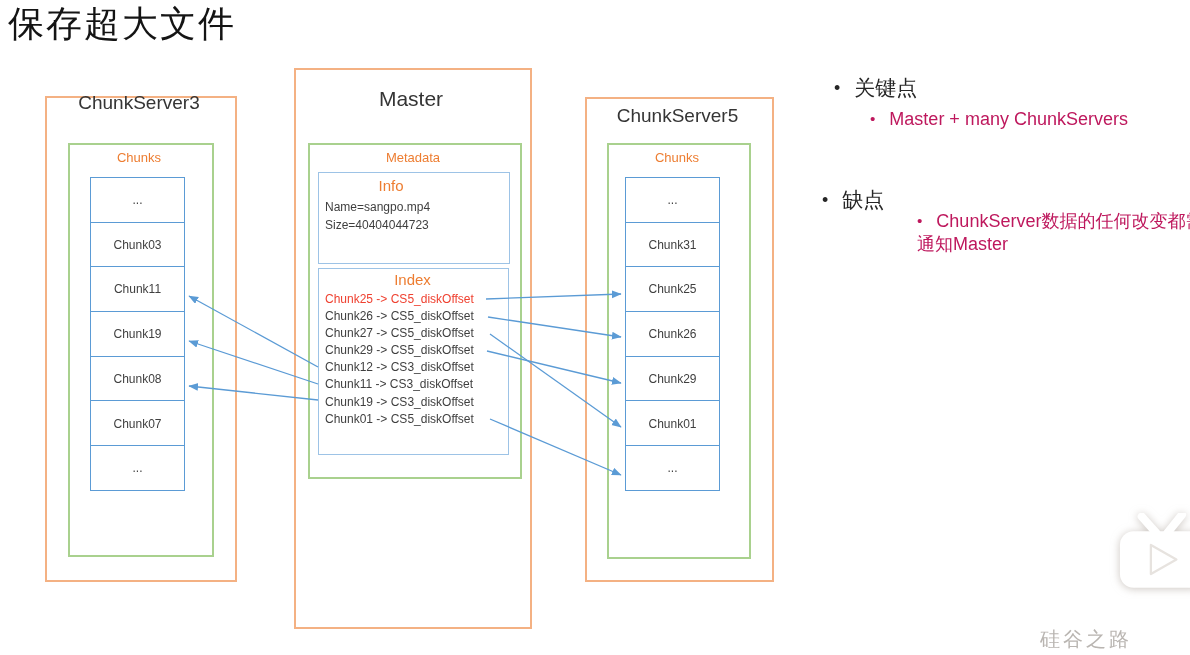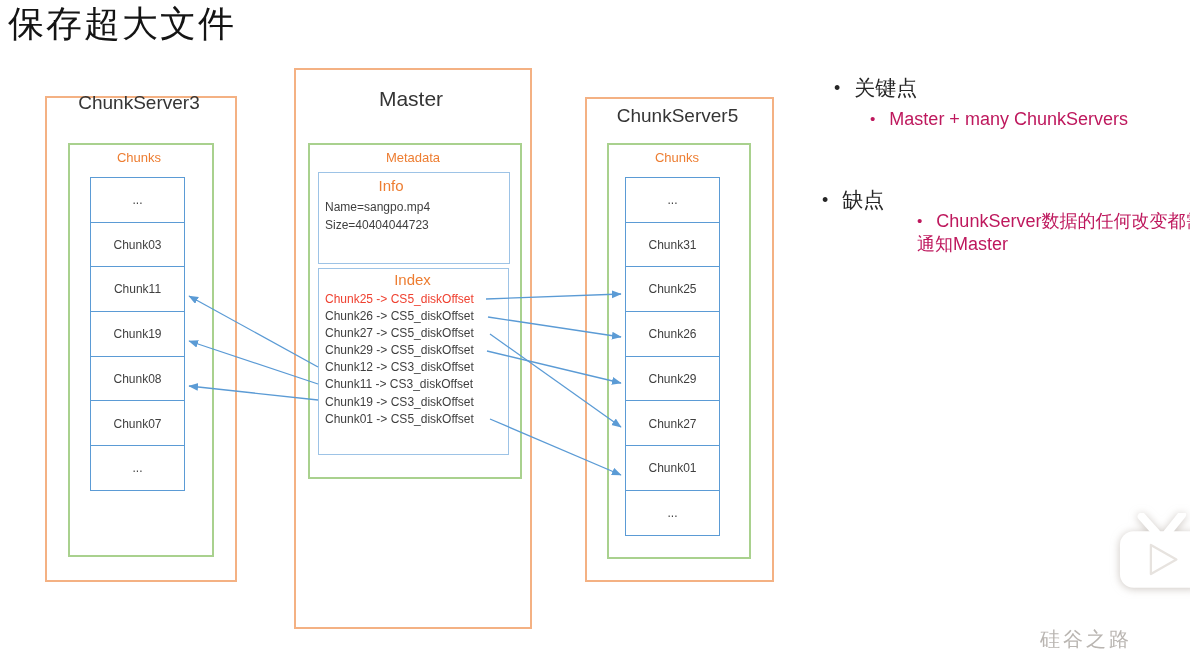--- a/index.html
+++ b/index.html
@@ -132,21 +132,20 @@
 <div class="abs obox" id="cs5-box"></div>
 <div class="abs box-title" id="cs5-title">ChunkServer5</div>
 <div class="abs gbox" id="cs5-green"></div>
 <div class="abs sec-label" id="cs5-label">Chunks</div>
 <div class="abs cell-stack" id="cs5-cells">
     <div class="cell">...</div>
     <div class="cell">Chunk31</div>
     <div class="cell">Chunk25</div>
     <div class="cell">Chunk26</div>
     <div class="cell">Chunk29</div>
-    <div class="cell">Chunk27</div>
     <div class="cell">Chunk01</div>
     <div class="cell">...</div>
   </div>
 
 <svg class="abs" id="arrow-layer">
   <defs>
     <marker id="ah" markerWidth="9" markerHeight="8" refX="7" refY="3" orient="auto" markerUnits="strokeWidth">
       <path d="M0,0 L7.5,3 L0,6 z" fill="#5B9BD5"></path>
     </marker>
   </defs>

